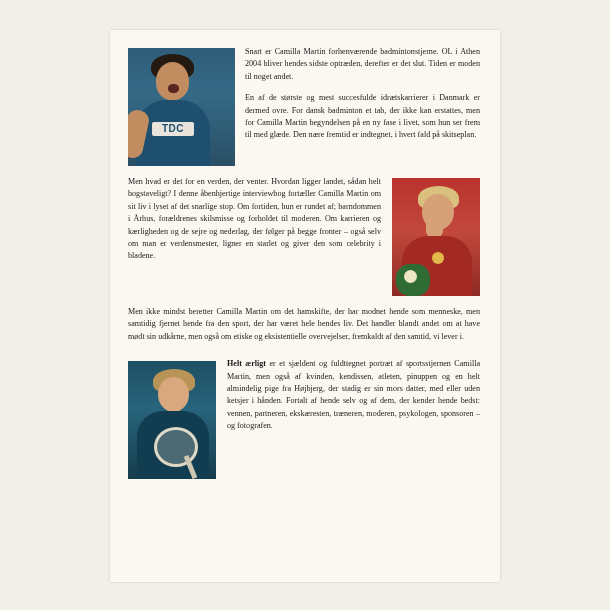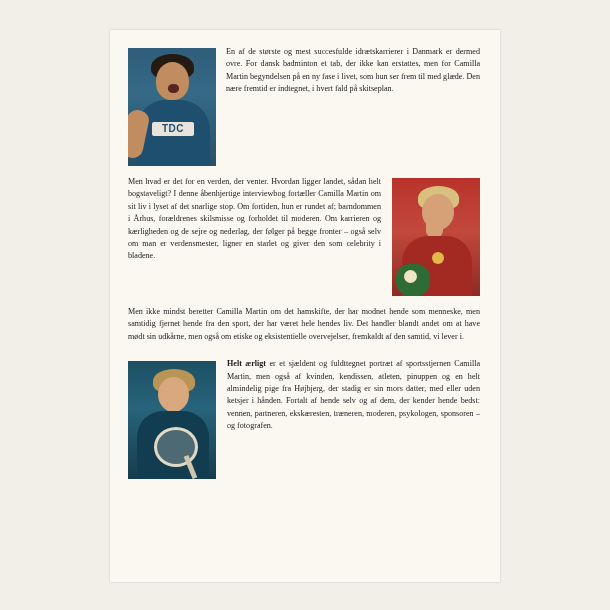--- a/index.html
+++ b/index.html
@@ -39,23 +39,24 @@
   .inner p {
     margin: 0 0 9px 0;
   }
   .photo {
     background: #6a5f55;
     position: relative;
     overflow: hidden;
   }
   .photo-left {
     float: left;
-    width: 88px;
+    width: 73px;
     height: 118px;
     margin: 2px 10px 4px 0;
+    padding-left: 34px;
   }
   .photo-right {
     float: right;
     width: 88px;
     height: 118px;
     margin: 2px 0 4px 11px;
   }
   .photo-bottom {
     float: left;
     width: 88px;
@@ -157,20 +158,21 @@
 
     <div class="photo photo-left p1">
       <div class="hair"></div>
       <div class="skin"></div>
       <div class="mouth"></div>
       <div class="shirt"></div>
       <div class="arm"></div>
       <div class="logo">TDC</div>
     </div>
 
+    <p>Snart er Camilla Martin forhenværende badminton­stjerne. OL i Athen 2004 bliver hendes sidste optræden, derefter er det slut. Tiden er moden til noget andet.</p>
     <p>En af de største og mest succesfulde idrætskarrierer i Danmark er dermed ovre. For dansk badminton et tab, der ikke kan erstattes, men for Camilla Martin begyndel­sen på en ny fase i livet, som hun ser frem til med glæde. Den nære fremtid er indtegnet, i hvert fald på skitseplan.</p>
 
     <div class="clear"></div>
     <div class="spacer-a"></div>
 
     <div class="photo photo-right p2">
       <div class="hair"></div>
       <div class="skin"></div>
       <div class="hand"></div>
       <div class="body"></div>

